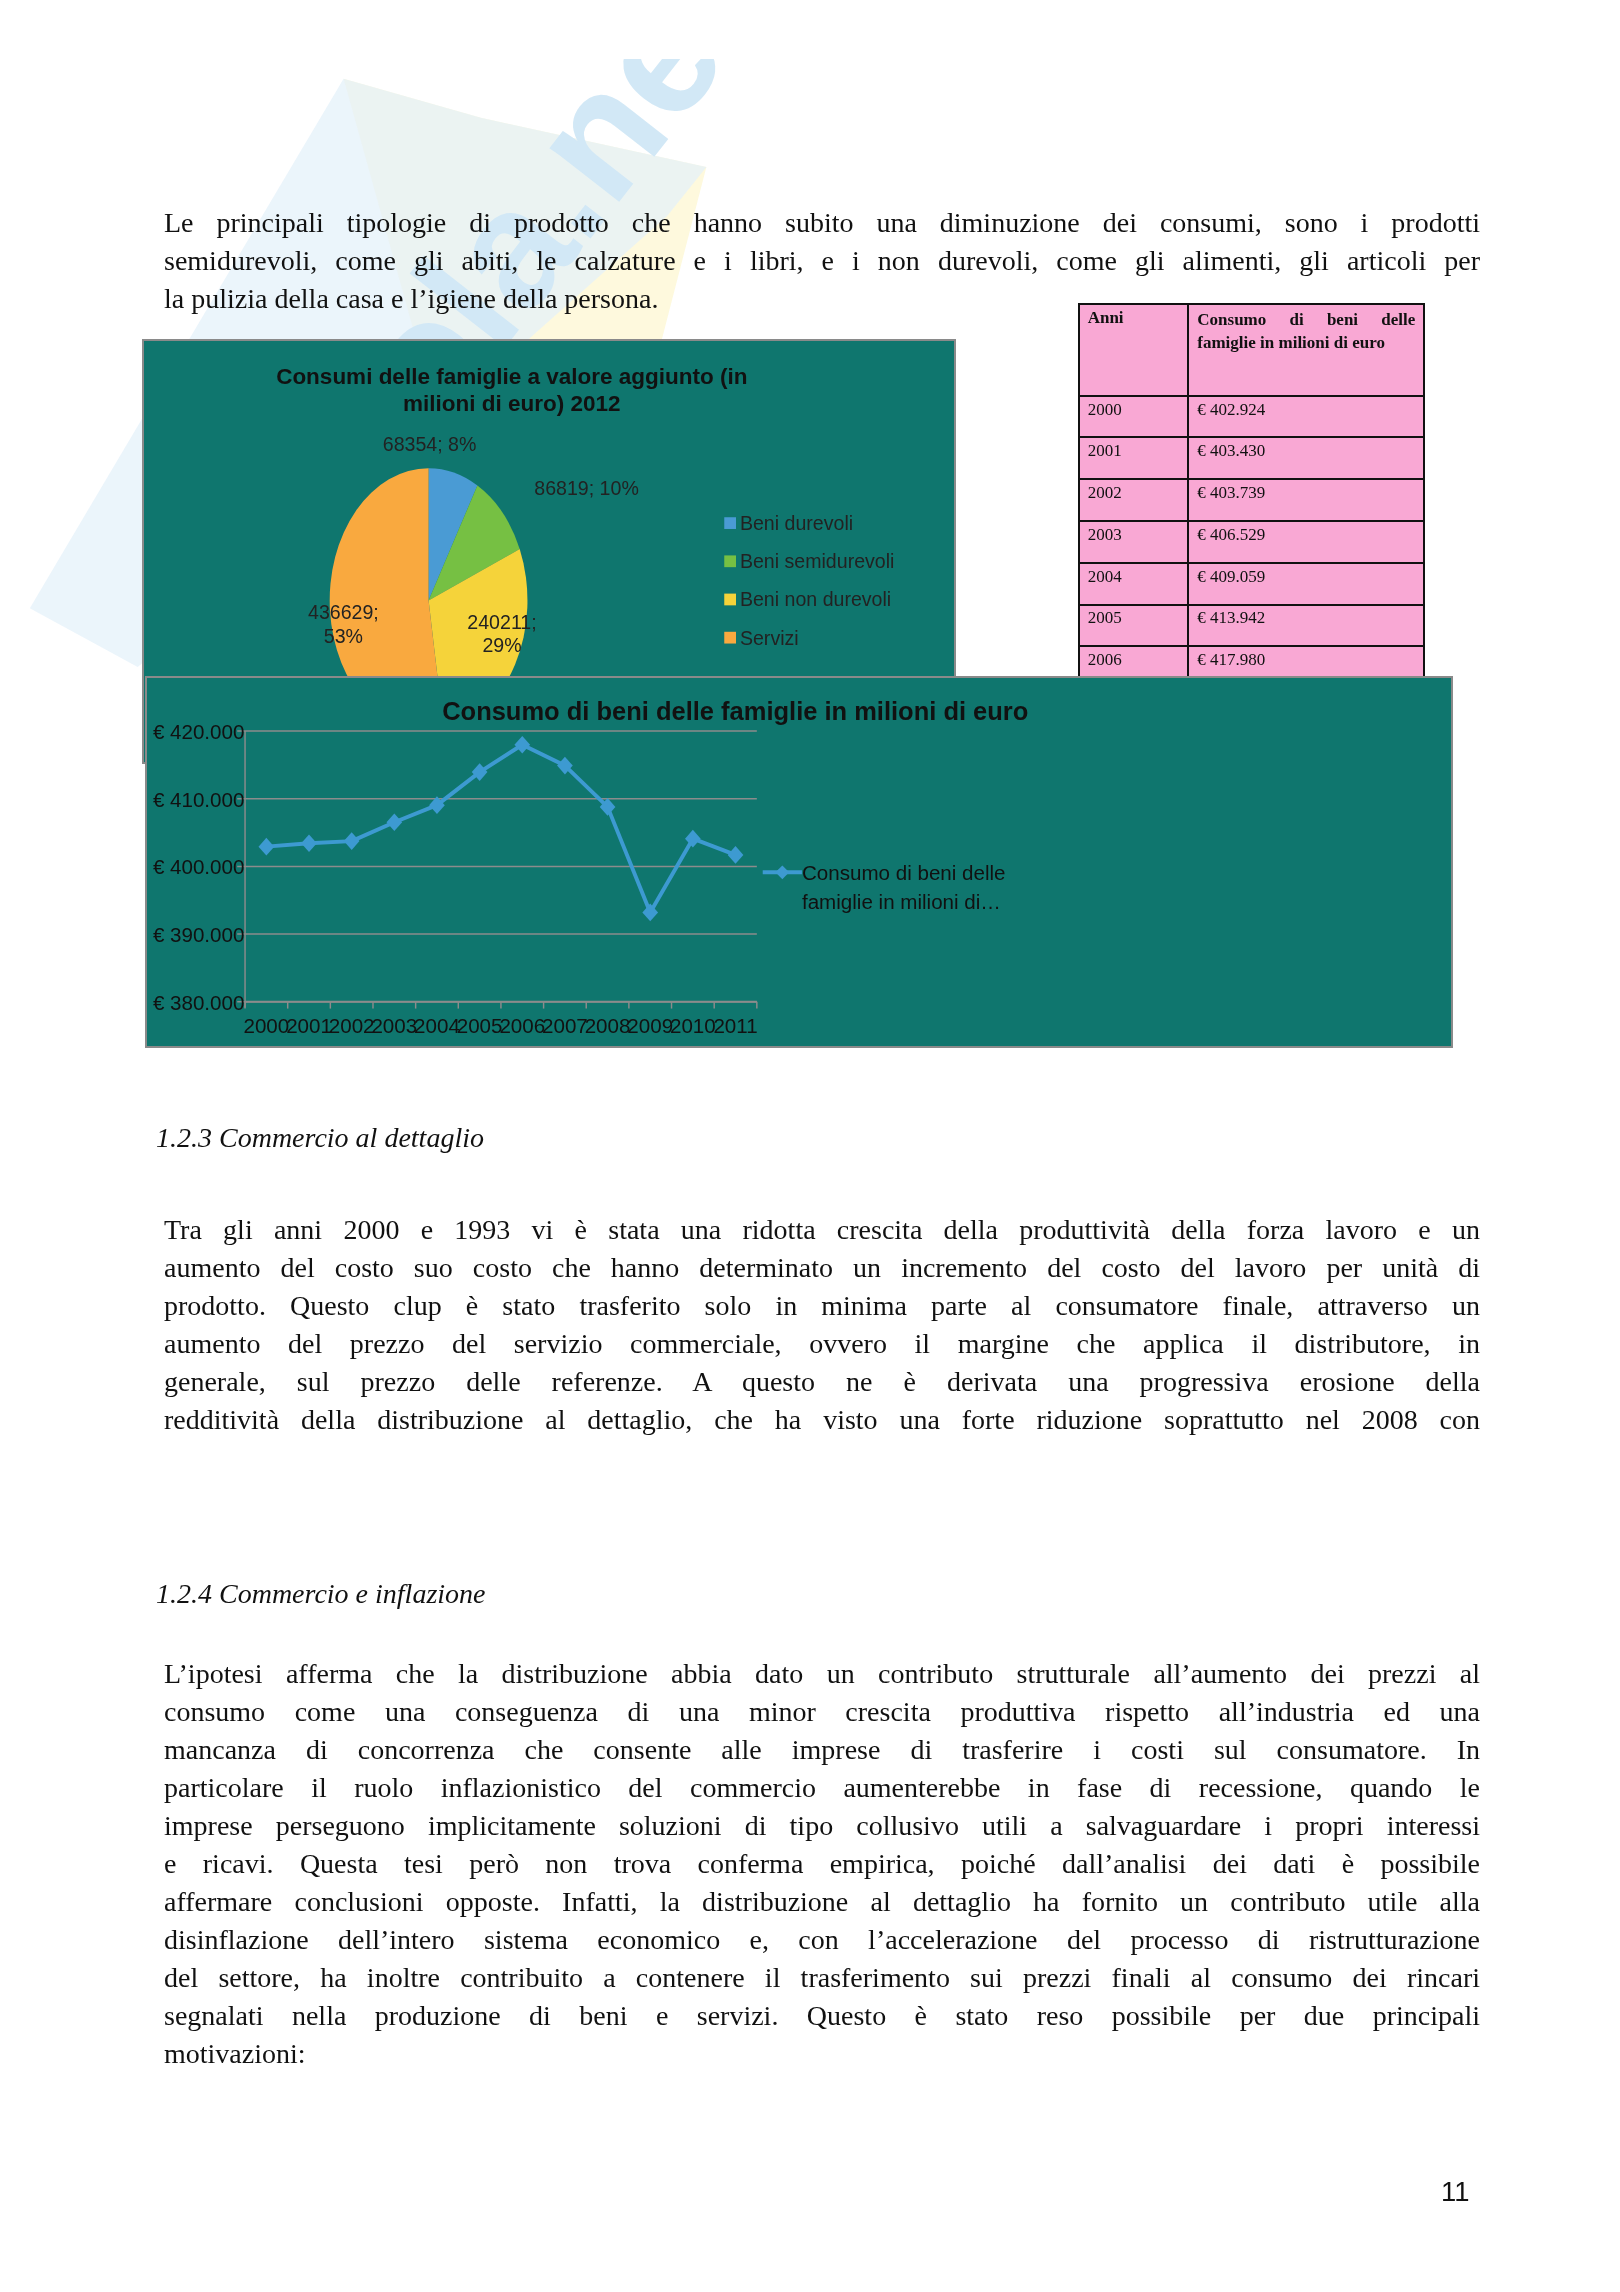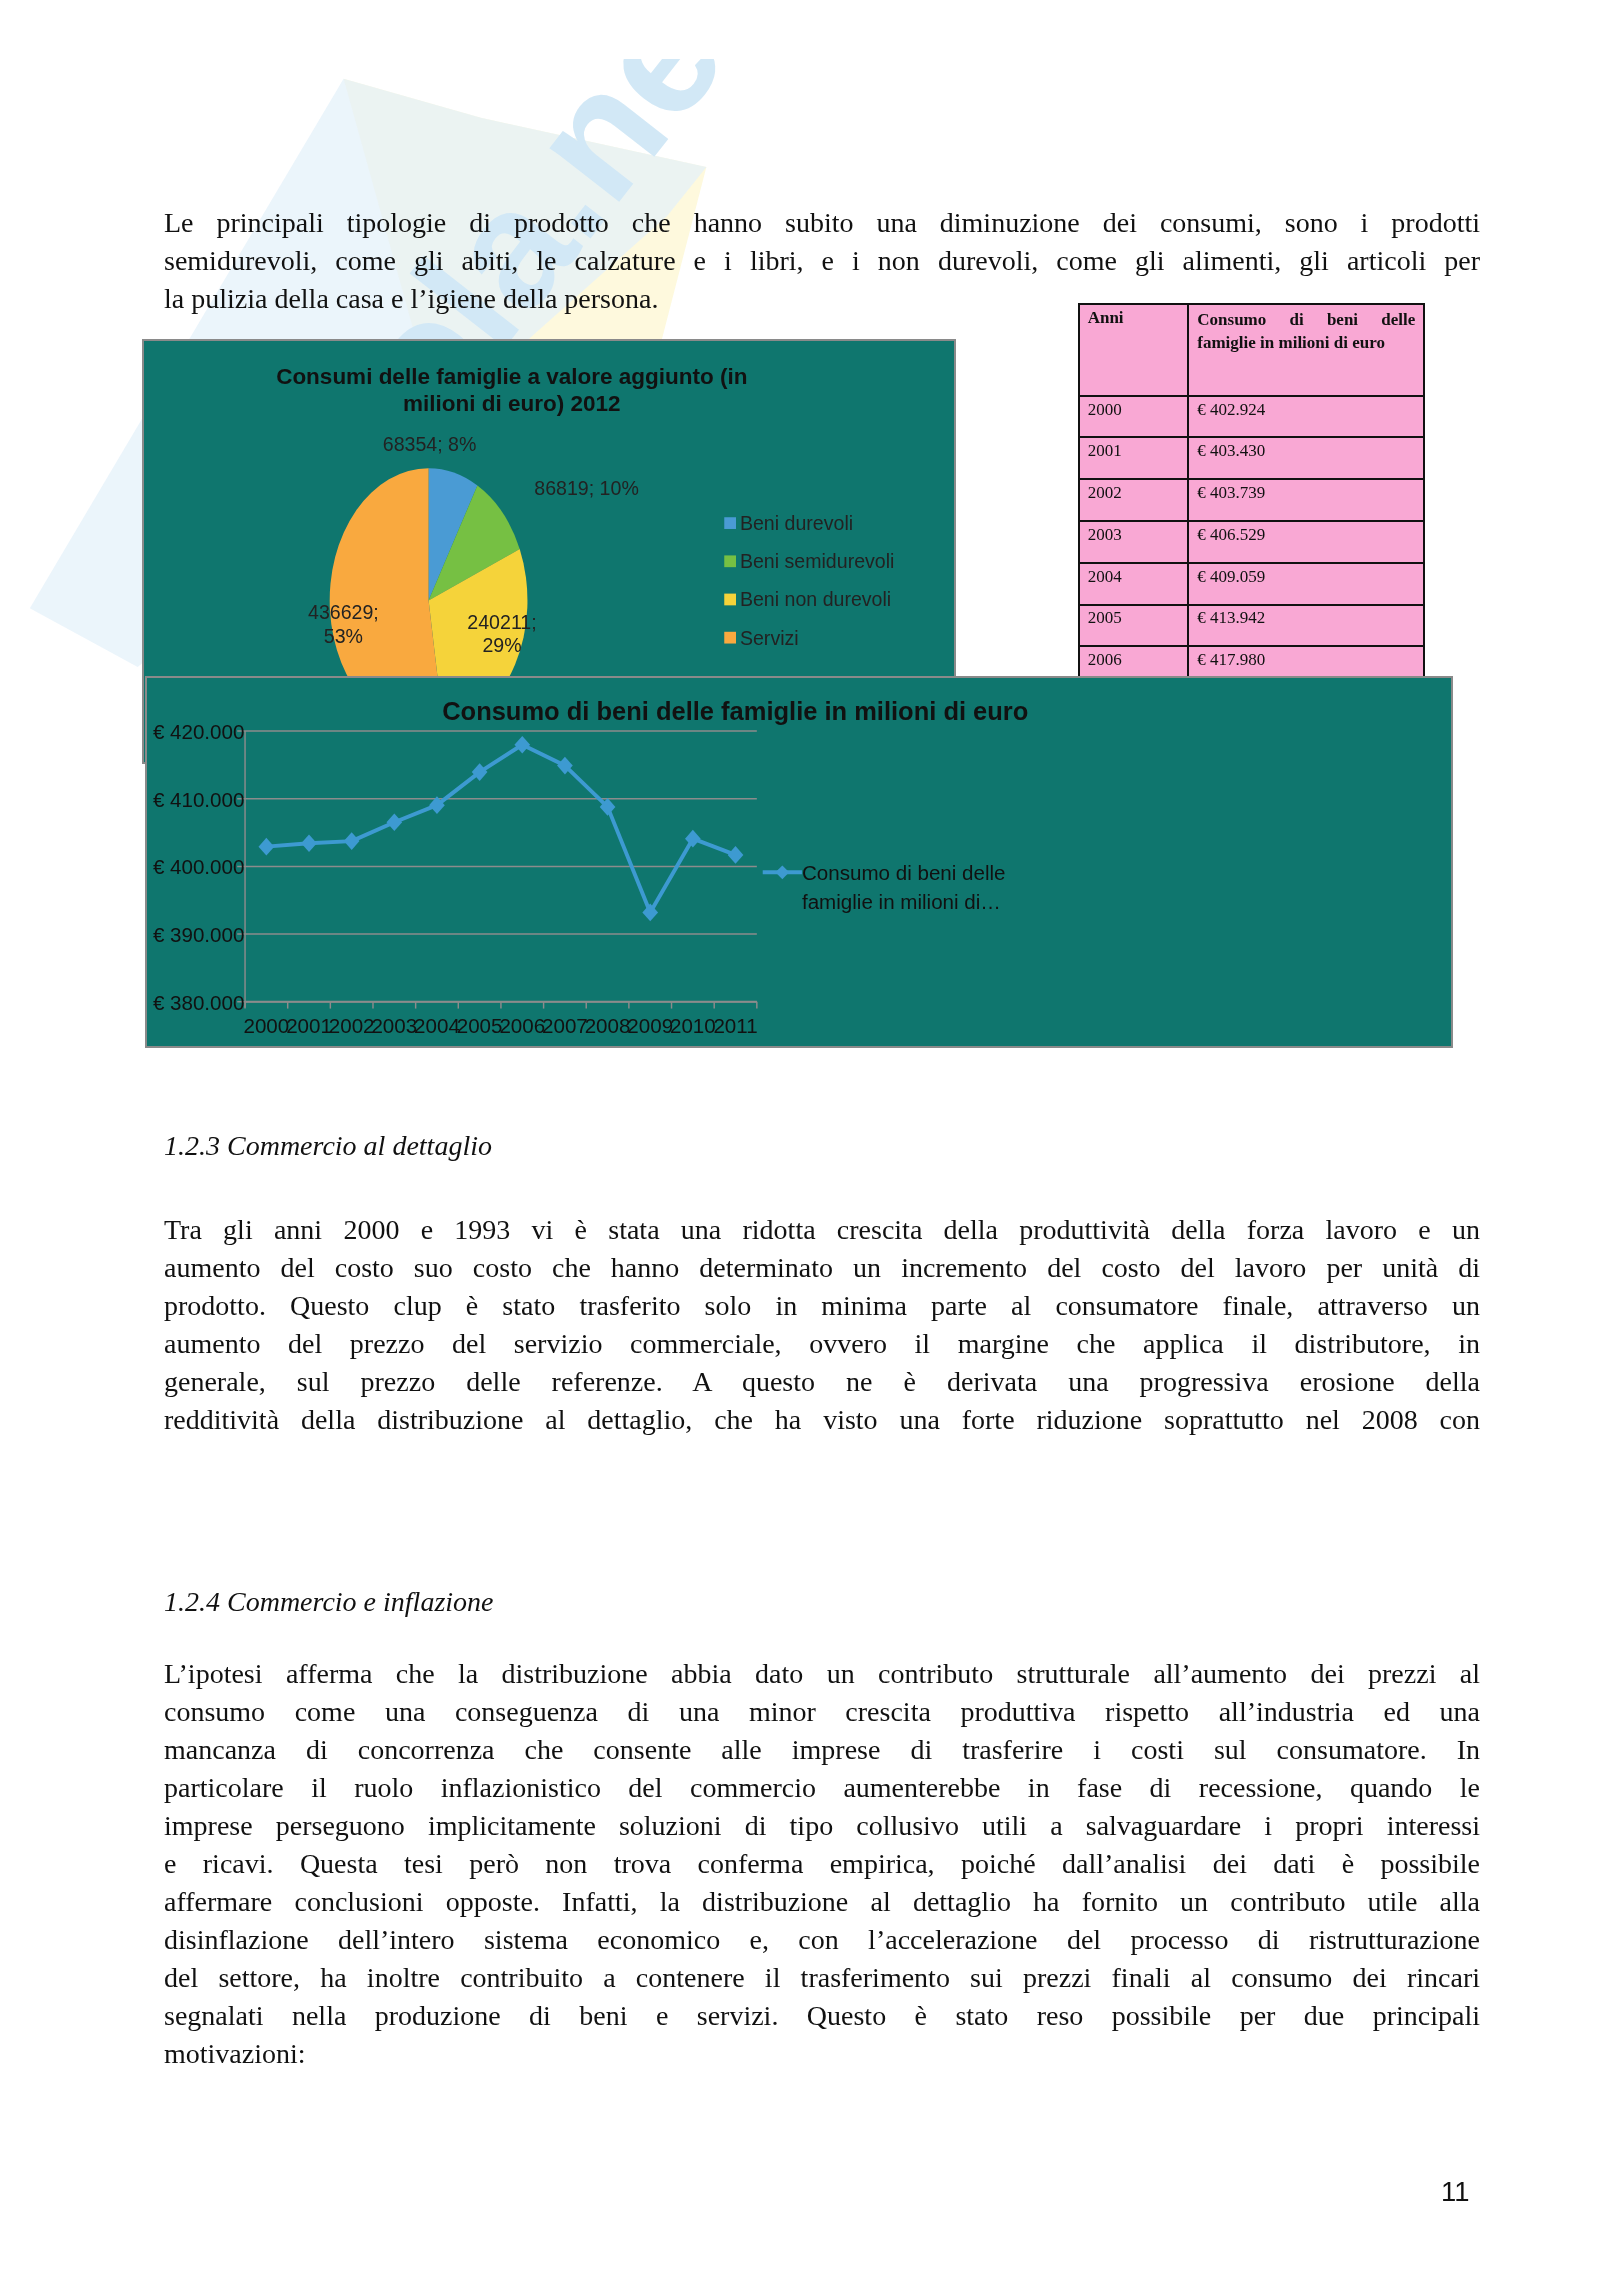--- a/index.html
+++ b/index.html
@@ -1,21 +1,21 @@
 <!DOCTYPE html>
 <html><head>
 <meta charset="utf-8">
 <style>
   html, body { margin: 0; padding: 0; background: #ffffff; }
   body { width: 1620px; height: 2293px; position: relative; overflow: hidden; font-family: "Liberation Serif", serif; color: #111; }
   .watermark { position: absolute; left: 19.6px; top: 59px; width: 706px; height: 608px; pointer-events: none; opacity: 0.55; }
   .para { position: absolute; left: 156px; width: 1316px; font-size: 28px; line-height: 38px; text-align: justify; margin: 8px; }
   .para span.line { display: block; text-align: justify; text-align-last: justify; height: 38px; white-space: nowrap; }
   .para span.line.last { text-align-last: left; }
-  .heading { position: absolute; left: 156px; font-size: 28px; font-style: italic; margin: 8px; }
+  .heading { position: absolute; left: 156px; font-size: 28px; font-style: italic; margin: 0; }
   .chart-box { position: absolute; background: #0f766e; border: 2px solid #8a8a8a; }
   #pie-box { left: 142px; top: 339px; width: 810px; height: 421px; }
   #line-box { left: 145px; top: 676px; width: 1304px; height: 368px; }
   .data-table { position: absolute; left: 1078px; top: 303px; border-collapse: collapse; font-family: "Liberation Serif", serif; font-size: 17px; background: #f9a8d4; }
   .data-table td, .data-table th { border: 2px solid #111; vertical-align: top; padding: 2.9px 7.8px; text-align: left; }
   .data-table th { font-weight: bold; height: 84px; }
   .data-table th.col2 { width: 218px; text-align: justify; line-height: 23.5px; }
   .data-table th.col1 { width: 92px; }
   .data-table td { height: 34px; }
   .table-clip { position: absolute; left: 1074px; top: 299px; width: 392px; height: 379px; overflow: hidden; }

